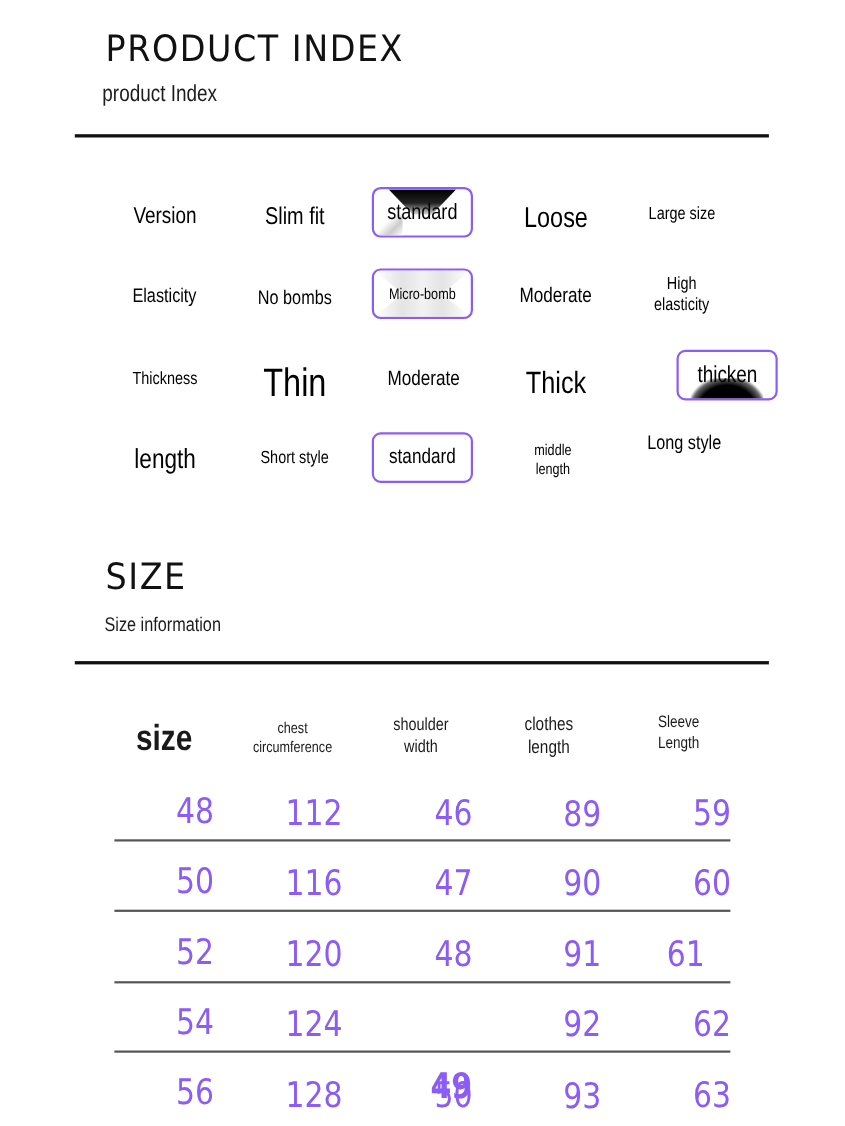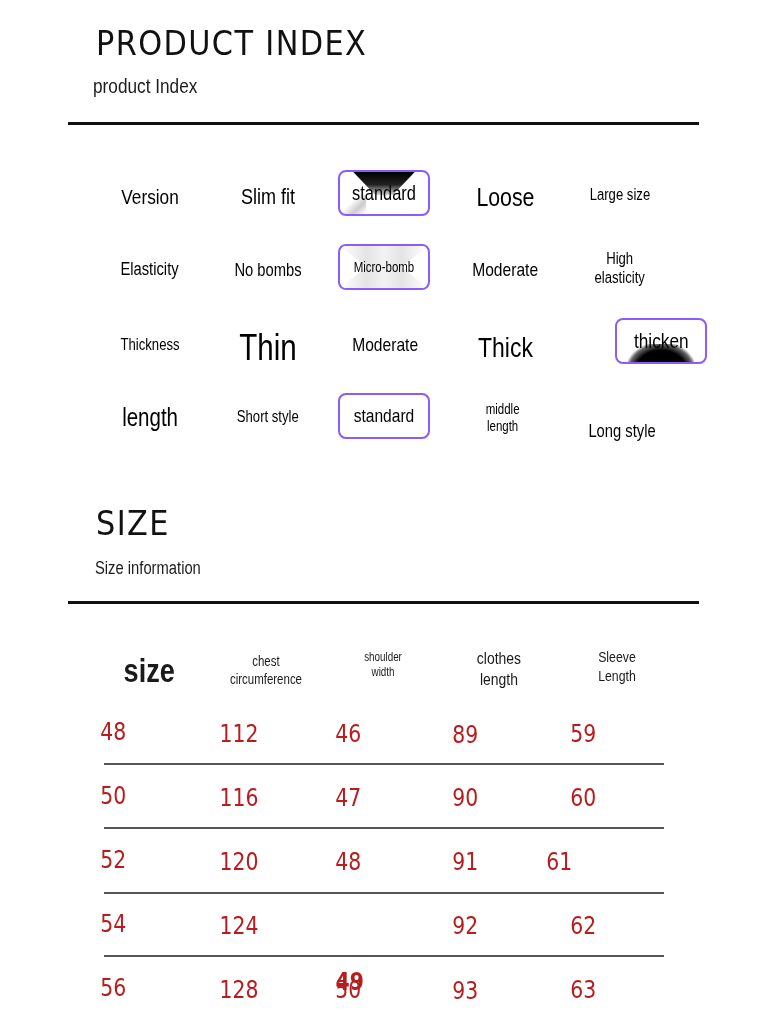--- a/index.html
+++ b/index.html
@@ -44,22 +44,22 @@
       clip-path: polygon(0 0, 100% 0, 70% 50%, 100% 100%, 0 100%, 30% 50%);
       z-index: 1;
     }
     .shade-bottom::before {
       content: ""; position: absolute; left: 12%; right: 12%; bottom: -10px; height: 28px;
       background: radial-gradient(ellipse at 50% 100%, #000 55%, rgba(0,0,0,0.6) 70%, rgba(255,255,255,0) 78%);
       z-index: 1;
     }
     .tbl-line { left: 104px; width: 560px; height: 2px; background: #555; }
     .num {
-      position: absolute; width: 100px; text-align: left; font-size: 24px;
-      font-family: "DejaVu Sans", sans-serif; color: #b91c1c;
+      position: absolute; width: 100px; text-align: right; font-size: 32px;
+      font-family: "DejaVu Sans", sans-serif; color: #8b5cf6;
     }
     .num span { display: inline-block; transform: scaleX(0.85); }
     .hdr {
       position: absolute; width: 110px; text-align: center; line-height: 1.25;
       font-family: "Liberation Sans", sans-serif; color: #1a1a1a;
     }
     .hdr span { display: inline-block; transform: scaleX(0.82); white-space: pre-line; }
   </style>
 </head>
 <body>
@@ -130,35 +130,35 @@
   <div class="cell" style="left:213px; top:403px; width:110px; height:28px; font-size:16px;">
       <span>Short style</span>
     </div>
   <div class="cell box" style="left:338px; top:393px; width:92px; height:46px; font-size:19px;">
       <span>standard</span>
     </div>
   <div class="cell" style="left:450px; top:399px; width:105px; height:38px; font-size:14px;">
       <span>middle
 length</span>
     </div>
-  <div class="cell" style="left:567px; top:418px; width:110px; height:28px; font-size:18px;">
+  <div class="cell" style="left:567px; top:389px; width:110px; height:28px; font-size:18px;">
       <span>Long style</span>
     </div>
 </div>
 
 <div class="abs title" style="top:504px;">SIZE</div>
 <div class="abs subtitle" style="top:558px; left:95px; font-size:18px;">Size information</div>
 <div class="abs rule" style="top:601px;"></div>
 
 <div>
   <div>
     <div class="hdr" style="left:94px; top:650px; font-size:33px; font-weight:bold;"><span>size</span></div>
     <div class="hdr" style="left:211px; top:652px; font-size:14px; line-height:1.3;"><span>chest
 circumference</span></div>
-    <div class="hdr" style="left:328px; top:650px; font-size:12px;"><span>shoulder
+    <div class="hdr" style="left:328px; top:650px; font-size:16px;"><span>shoulder
 width</span></div>
     <div class="hdr" style="left:444px; top:648px; font-size:17px;"><span>clothes
 length</span></div>
     <div class="hdr" style="left:562px; top:648px; font-size:15px;"><span>Sleeve
 Length</span></div>
   </div>
 
   <div>
     <div class="num" style="left:98px; top:718px;"><span>48</span></div>
     <div class="num" style="left:216px; top:720px;"><span>112</span></div>

